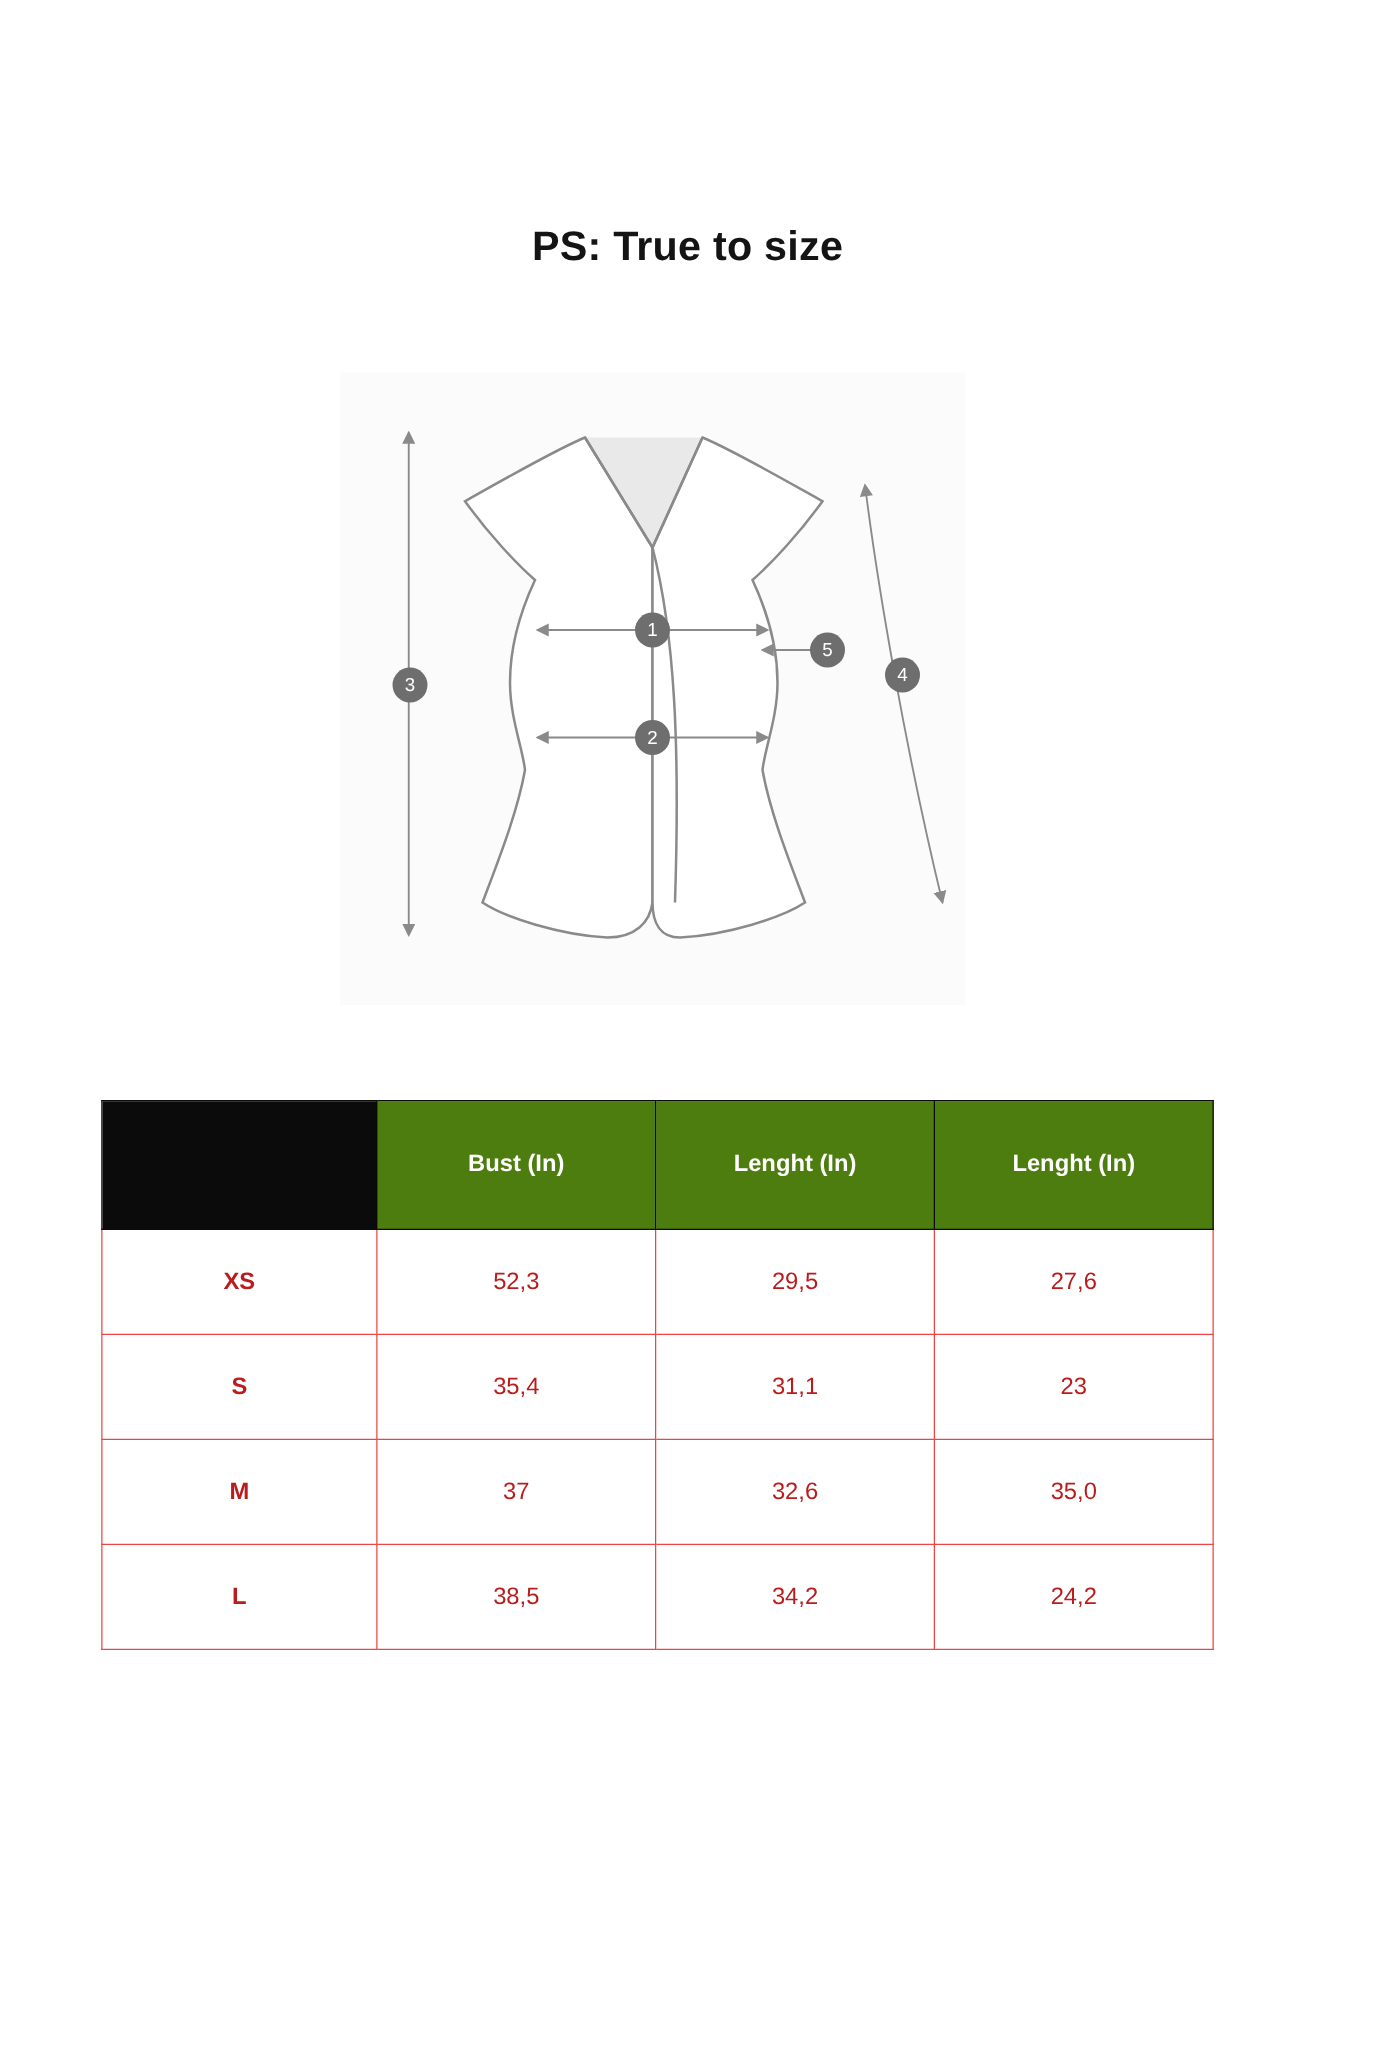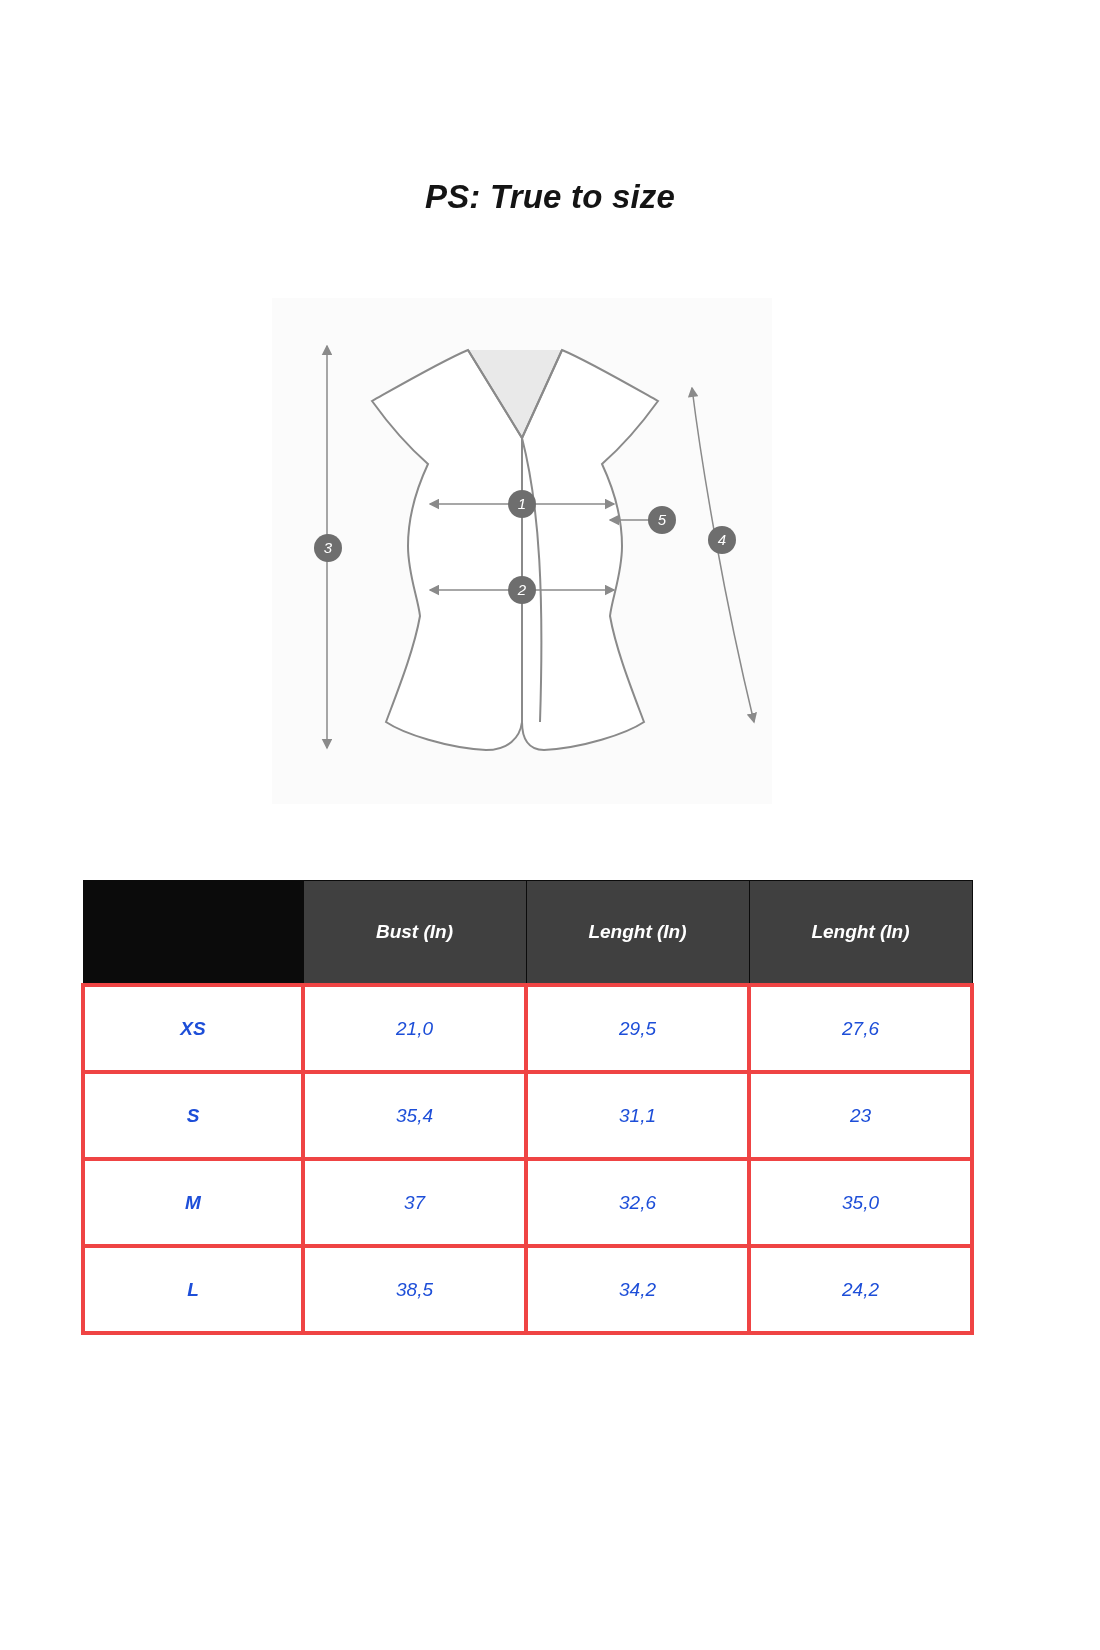--- a/index.html
+++ b/index.html
@@ -14,21 +14,20 @@
     color: #111111;
     position: relative;
     overflow: hidden;
   }
 
   .page {
     width: 1100px;
     height: 1397px;
     position: relative;
     box-sizing: border-box;
-    font-style: italic;
   }
 
   .title {
     position: absolute;
     top: 178px;
     left: 0;
     width: 1100px;
     text-align: center;
     font-size: 33px;
     font-weight: bold;
@@ -53,31 +52,31 @@
   }
 
   table.size-table {
     border-collapse: collapse;
     width: 889px;
     table-layout: fixed;
   }
 
   table.size-table th,
   table.size-table td {
-    border: 4px solid #ef4444;
+    border: 1px solid #ef4444;
     height: 81px;
     text-align: center;
     vertical-align: middle;
     font-size: 19px;
-    color: #1d4ed8;
+    color: #b91c1c;
     font-weight: normal;
   }
 
   table.size-table thead th {
-    background: #404040;
+    background: #4d7c0f;
     color: #ffffff;
     font-weight: bold;
     font-size: 19px;
     height: 100px;
     border: 1px solid #0b0b0b;
   }
 
   table.size-table thead th.corner {
     background: #0b0b0b;
   }
@@ -189,21 +188,21 @@
         <tr>
           <th class="corner"></th>
           <th>Bust (In)</th>
           <th>Lenght (In)</th>
           <th>Lenght (In)</th>
         </tr>
       </thead>
       <tbody>
         <tr>
           <td class="size-label">XS</td>
-          <td>21,0</td>
+          <td>52,3</td>
           <td>29,5</td>
           <td>27,6</td>
         </tr>
         <tr>
           <td class="size-label">S</td>
           <td>35,4</td>
           <td>31,1</td>
           <td>23</td>
         </tr>
         <tr>

